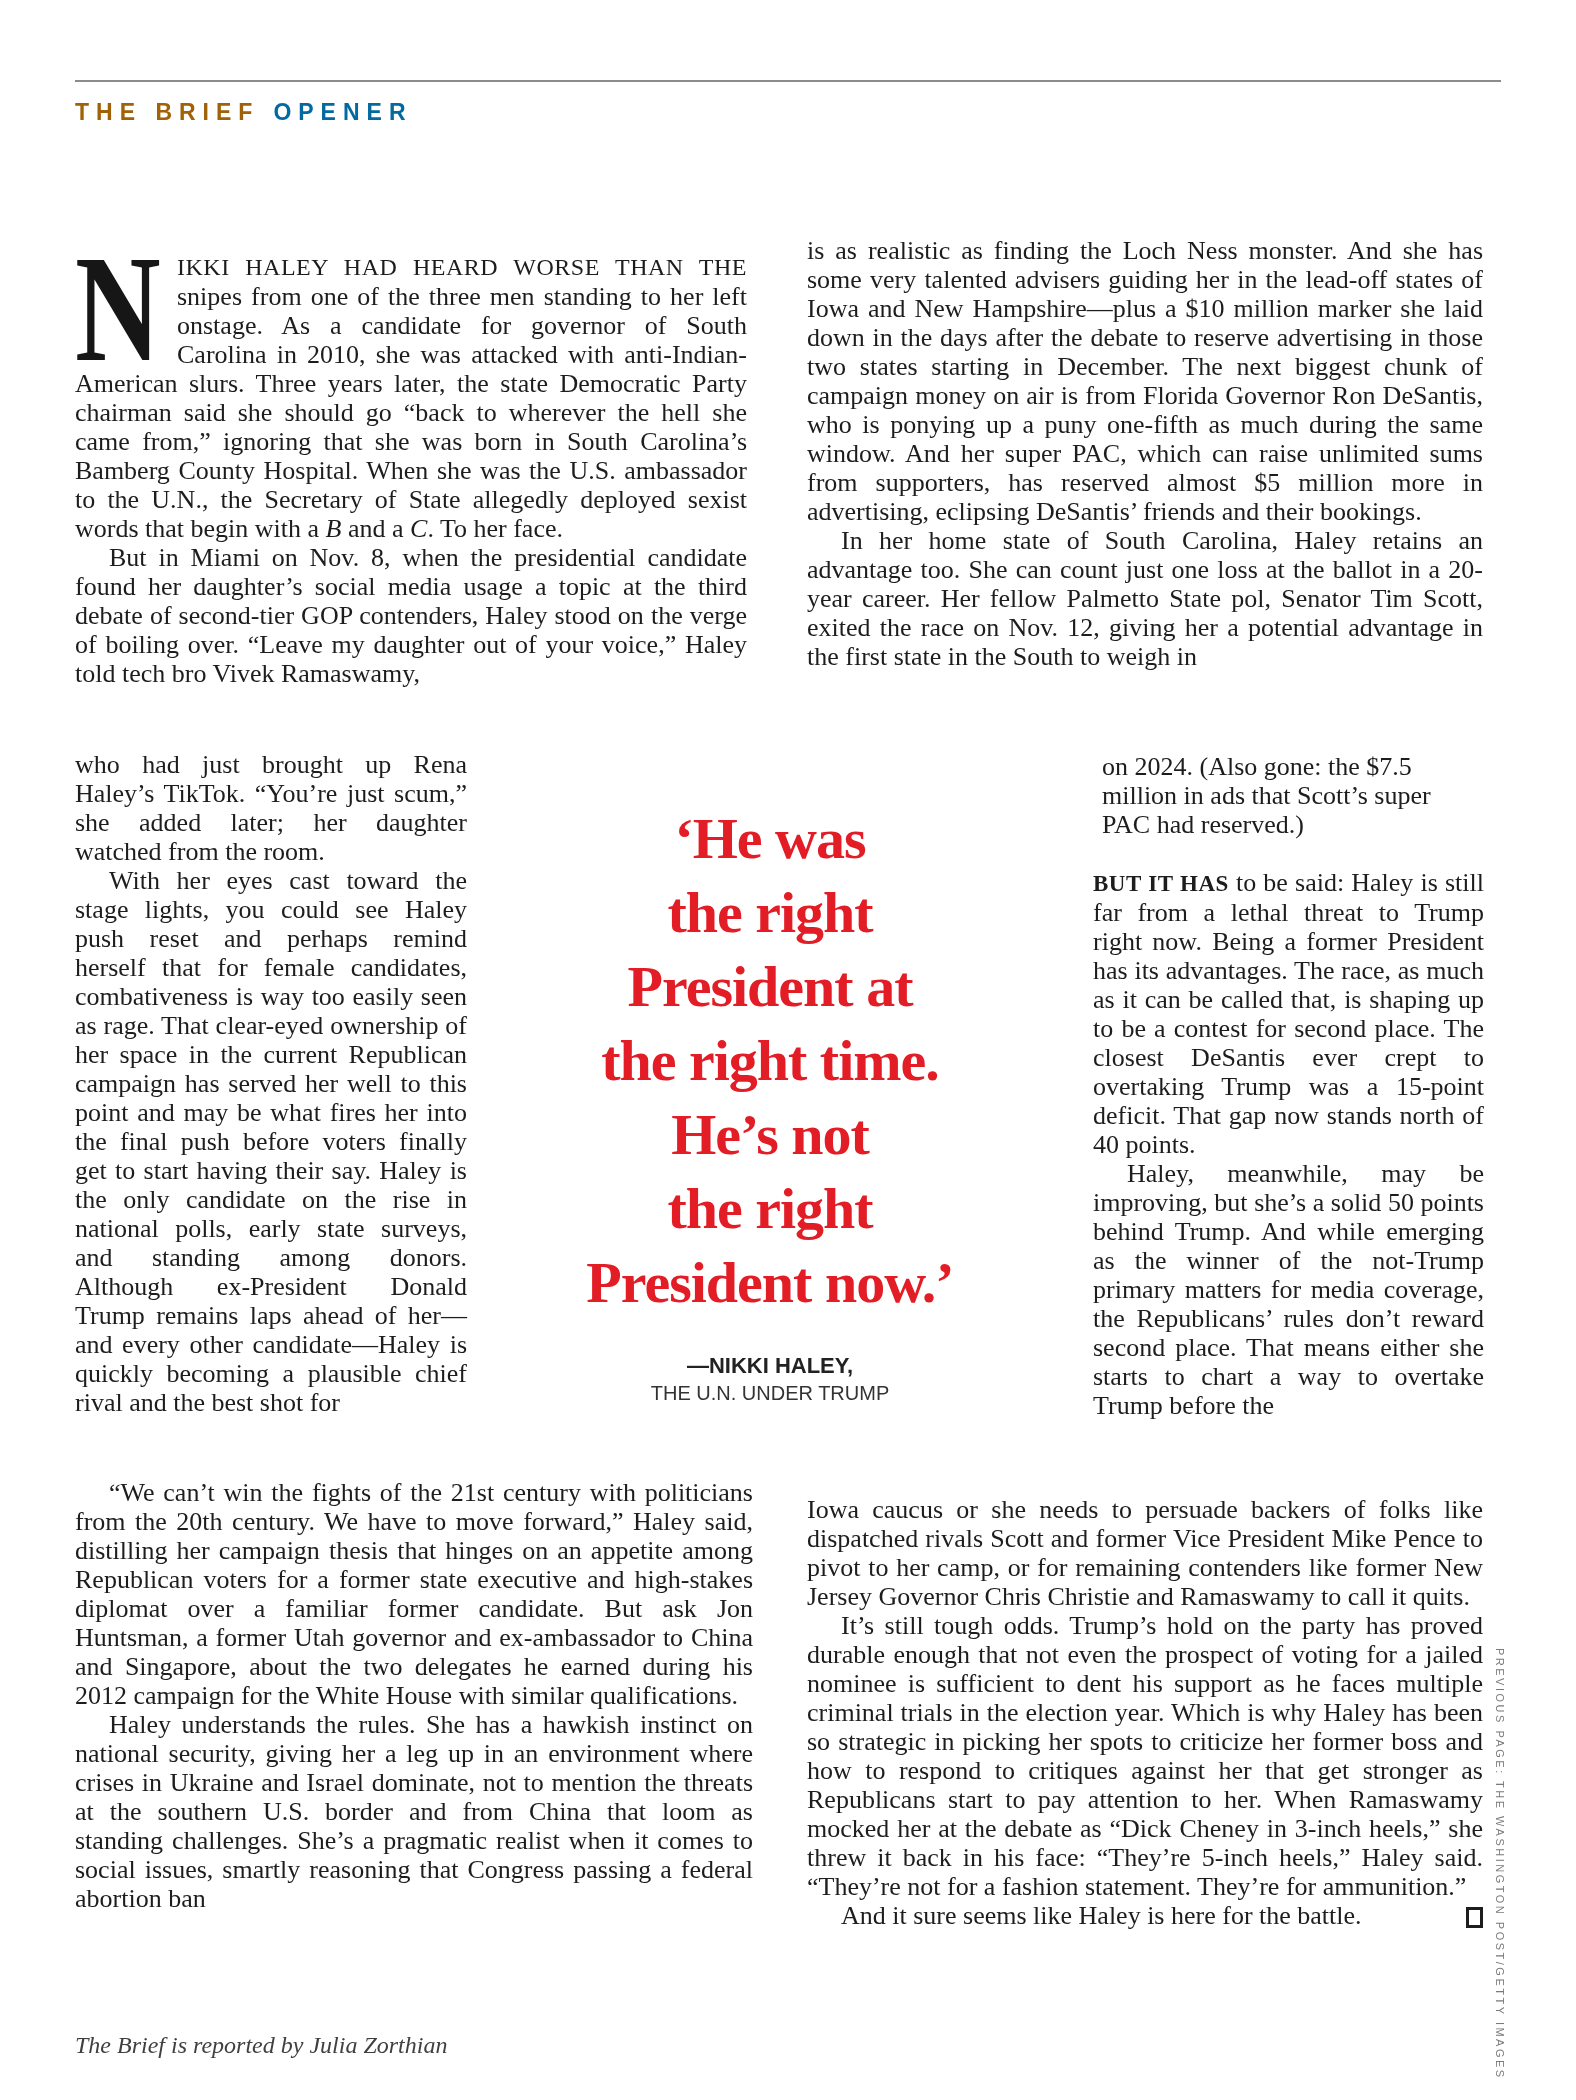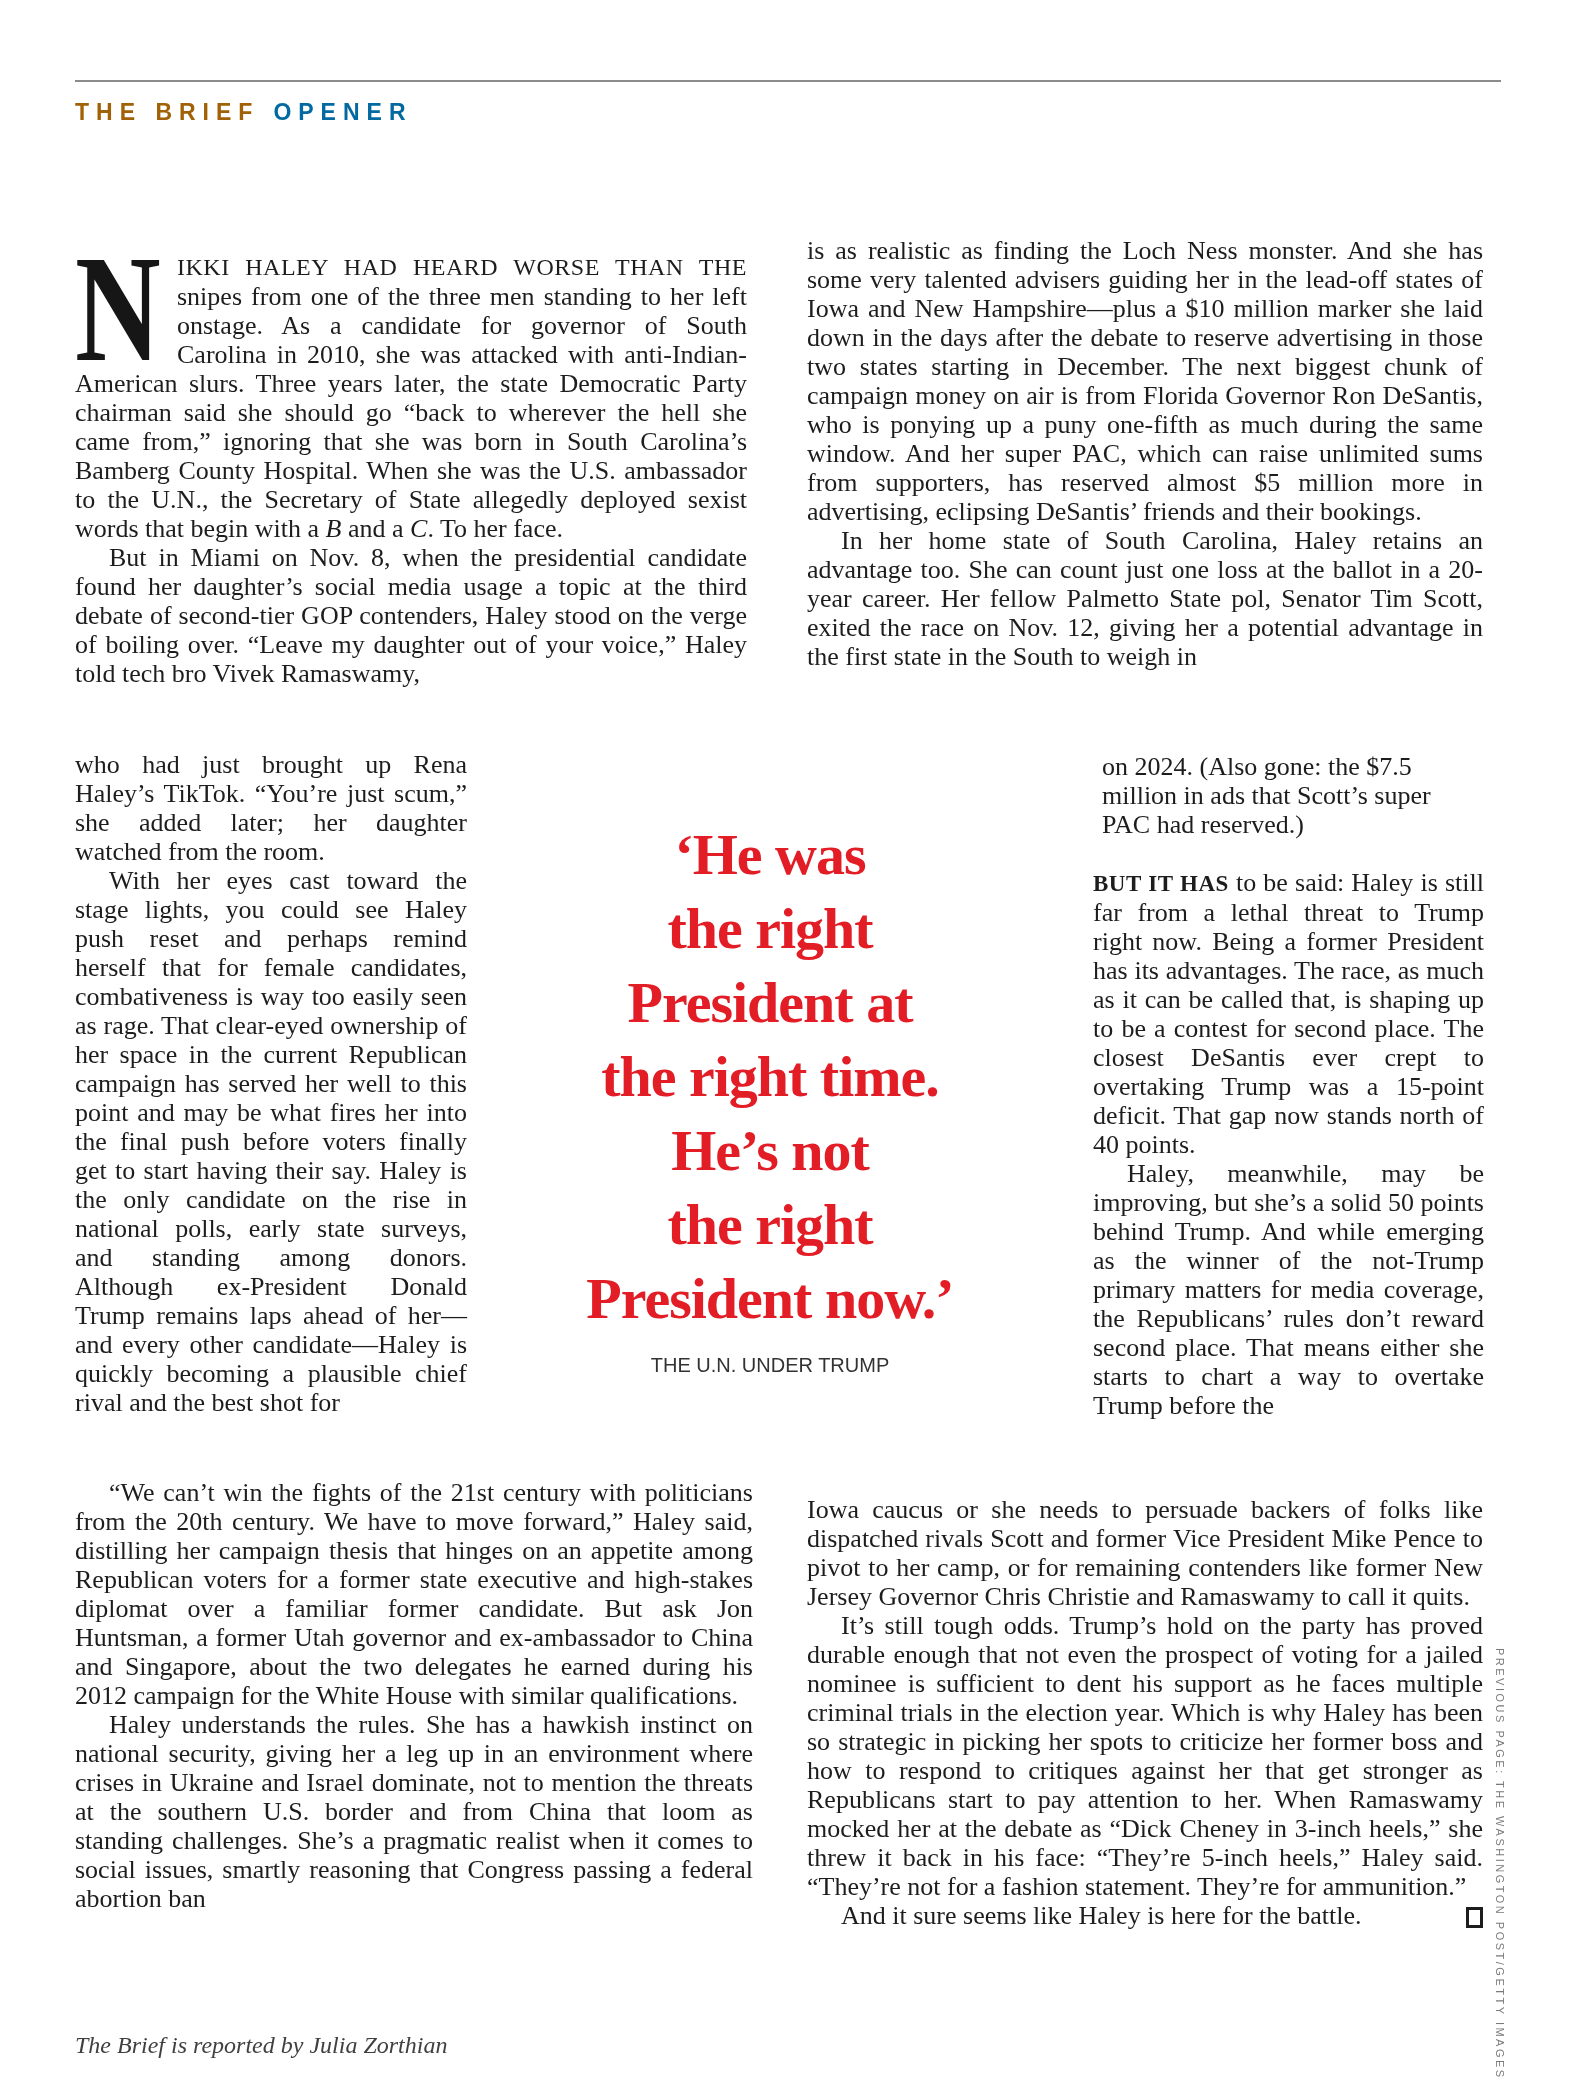--- a/index.html
+++ b/index.html
@@ -26,21 +26,21 @@
   #seg-right-bottom{left:807px;top:1495px;width:676px;}
   
   .dropcap{float:left;width:92px;height:112px;margin:4px 10px 0 0;overflow:visible;}
   .dropcap span{display:inline-block;font-weight:700;font-size:152px;line-height:106px;
                 transform:scaleX(0.78);transform-origin:0 0;color:#161616;}
   .smallcaps-lead{font-size:24px;letter-spacing:0.5px;}
   .bold-lead{font-weight:700;font-size:23px;letter-spacing:0.5px;}
   .it{font-style:italic;}
   
   #pull-quote{left:455px;top:802px;width:630px;text-align:center;
-              font-weight:700;font-size:58px;line-height:74px;letter-spacing:-1px;margin-top:16px;}
+              font-weight:700;font-size:58px;line-height:74px;letter-spacing:-1px;}
   #quote-attrib{left:455px;top:1352px;width:630px;text-align:center;
                 font-family:"Liberation Sans",sans-serif;color:#222;}
   #quote-attrib .who{font-weight:700;font-size:22px;line-height:28px;}
   #quote-attrib .role{font-size:20px;line-height:26px;color:#333;}
   
   .endmark{float:right;width:11px;height:15px;border:3px solid #1d1d1d;margin-top:6px;}
   
   #footer-credit{left:75px;top:2032px;font-style:italic;font-size:24px;color:#404040;}
   #photo-credit{left:1494px;top:1648px;height:420px;writing-mode:vertical-rl;
                 font-family:"Liberation Sans",sans-serif;font-size:11px;
@@ -96,18 +96,19 @@
   <div>‘He was</div>
   <div>the right</div>
   <div>President at</div>
   <div>the right time.</div>
   <div>He’s not</div>
   <div>the right</div>
   <div>President now.’</div>
 </div>
 
 <div class="abs" id="quote-attrib">
+  <div class="who">—NIKKI HALEY,</div>
   <div class="role">THE U.N. UNDER TRUMP</div>
 </div>
 
 <div class="abs" id="footer-credit">The Brief is reported by Julia Zorthian</div>
 
 <div class="abs" id="photo-credit">PREVIOUS PAGE: THE WASHINGTON POST/GETTY IMAGES</div>
 
 </body></html>

